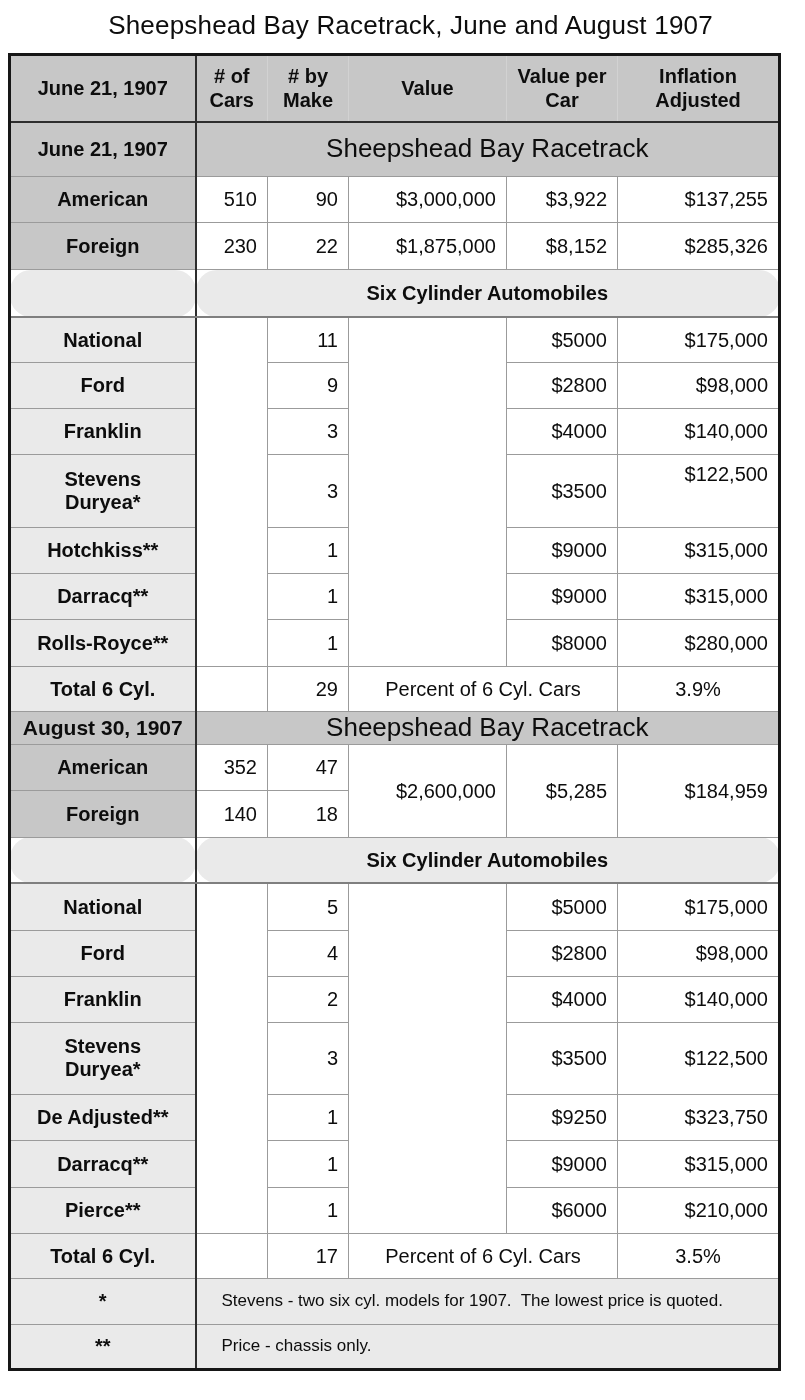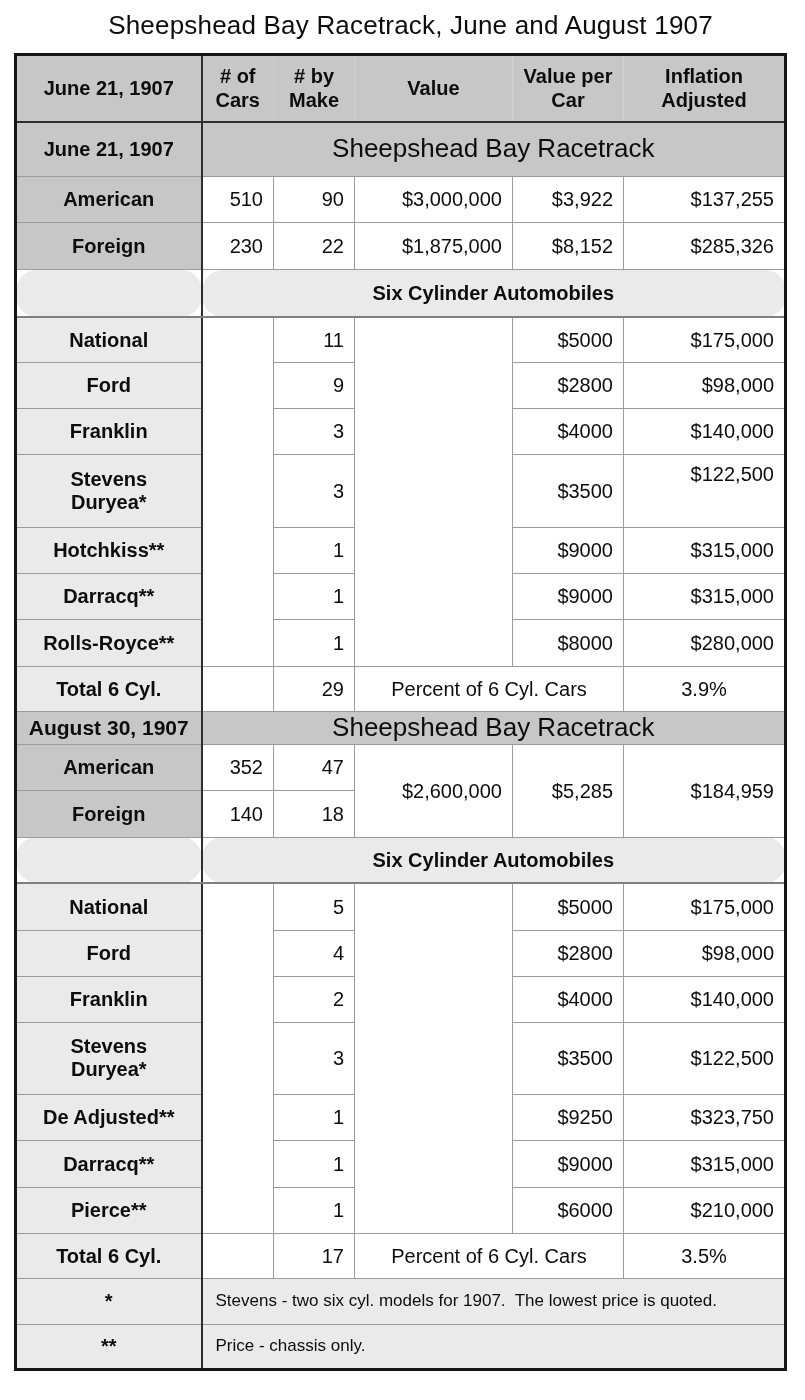--- a/index.html
+++ b/index.html
@@ -1,20 +1,20 @@
 <!DOCTYPE html>
 <html><head>
 <meta charset="utf-8">
 <style>
   html,body{margin:0;padding:0;background:#ffffff;}
   .page{width:805px;height:1400px;background:#fff;overflow:hidden;
         font-family:"Liberation Sans",sans-serif;color:#0d0d0d;}
   .title{font-size:26px;font-weight:400;text-align:center;margin:10px 0 0 16px;
          letter-spacing:0.2px;white-space:nowrap;}
-  table.t{border-collapse:collapse;table-layout:fixed;margin:12px 0 0 14px;
+  table.t{border-collapse:collapse;table-layout:fixed;margin:12px 0 0 8px;
           width:770px;border:3px solid #161616;}
   td{border:1px solid #9b9b9b;font-size:20px;line-height:1.22;text-align:center;
      vertical-align:middle;padding:0;overflow:hidden;}
   
   td.lbl{font-weight:bold;border-right:2px solid #2e2e2e;}
   
   .gray{background:#c7c7c7;}
   .light{background:#eaeaea;}
   
   tr.hdr td{background:#c7c7c7;font-weight:bold;border-bottom:2px solid #2e2e2e;
@@ -22,21 +22,21 @@
   tr.hdr td.lbl{border-right:2px solid #2e2e2e;}
   
   td.big{font-size:26px;font-weight:400;}
   tr.sixcyl td{border-bottom:2px solid #7f7f7f;border-radius:21px;}
   td.boldc{font-weight:bold;}
   
   td.num{text-align:right;padding-right:10px;}
   td.vtop{vertical-align:top;padding-top:7px;}
   .wrap{max-width:96px;margin:0 auto;line-height:1.15;}
   
-  td.note{text-align:left;padding-left:13px;font-size:17px;font-weight:400;
+  td.note{text-align:left;padding-left:25px;font-size:17px;font-weight:400;
           white-space:pre-wrap;}
   td.sym{font-weight:bold;}
 </style>
 </head>
 <body>
 
 <div class="page">
   <div class="title">Sheepshead Bay Racetrack, June and August 1907</div>
 
   <table class="t">

